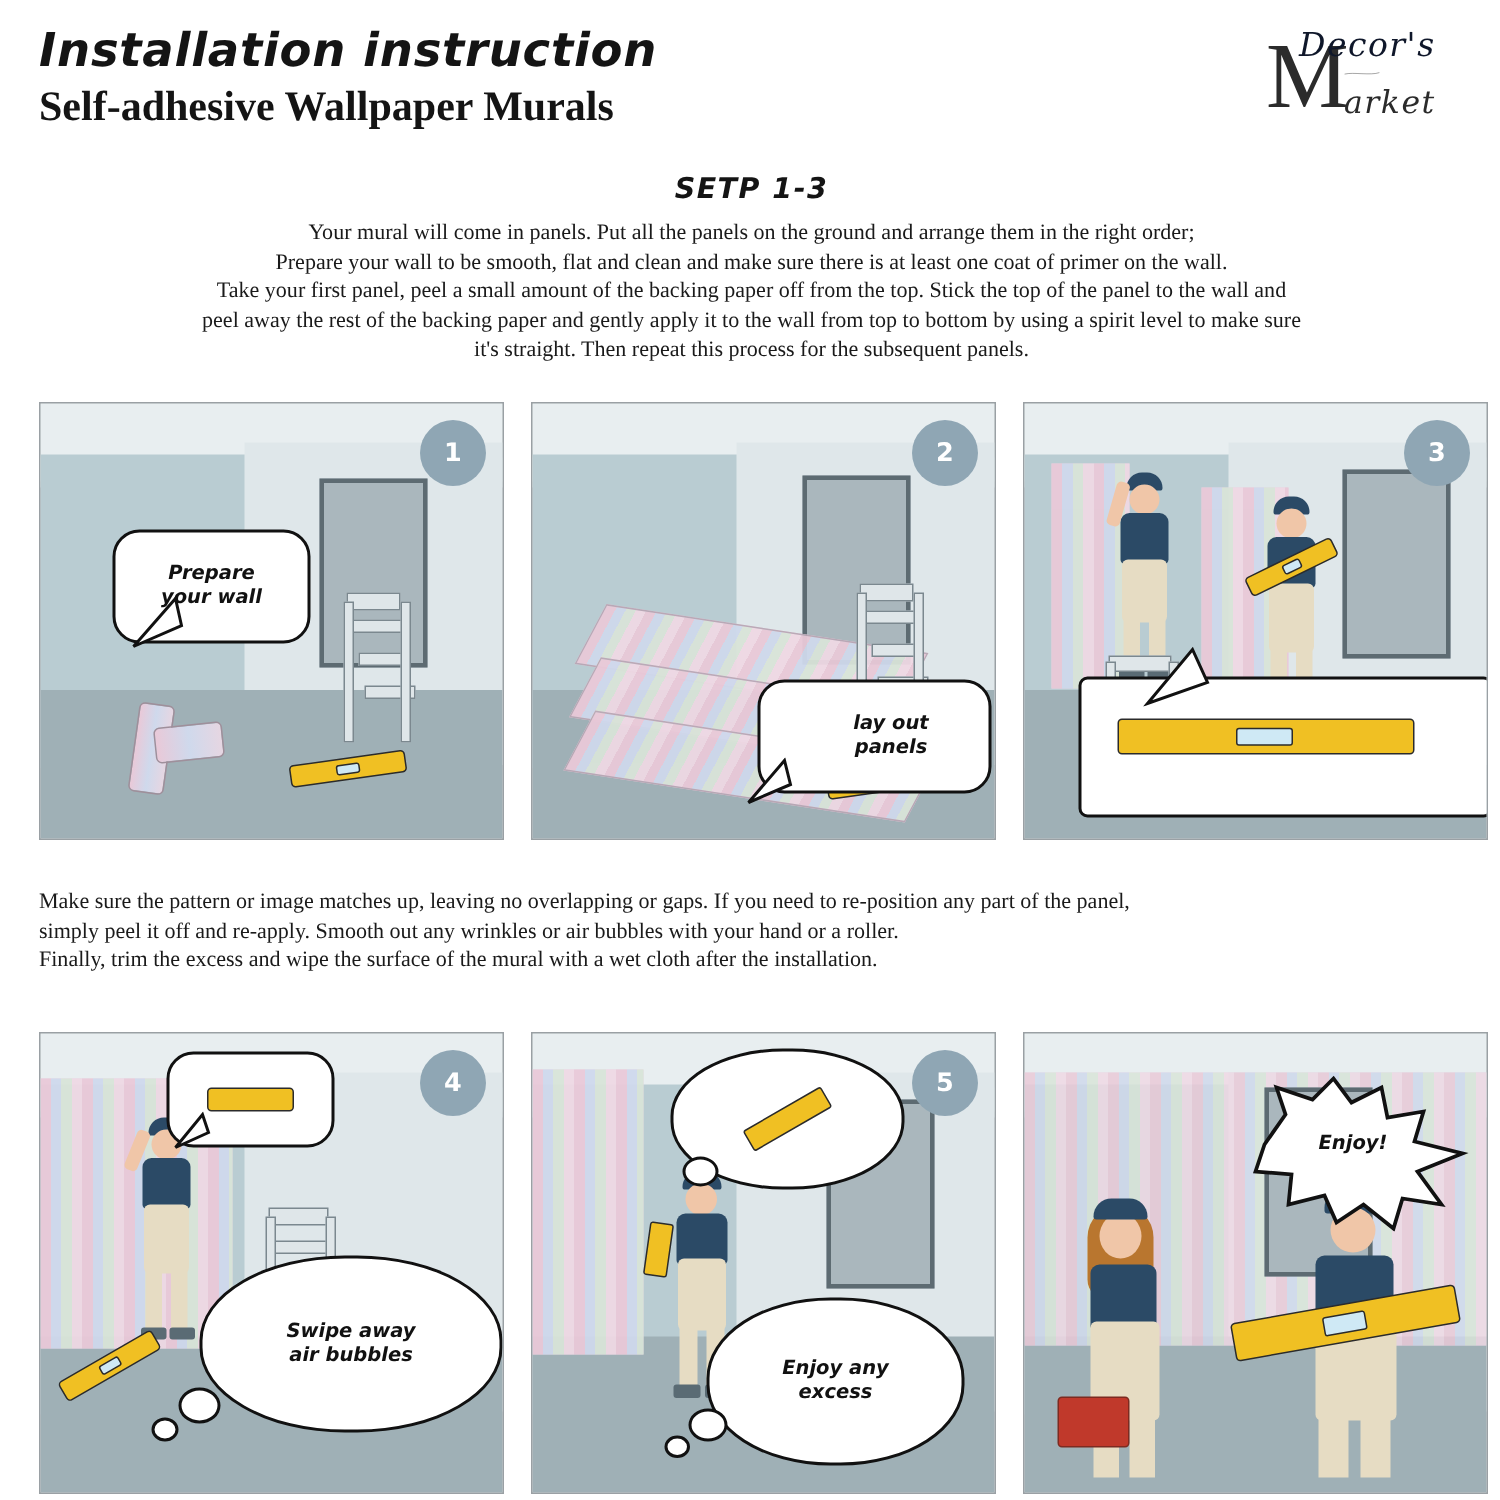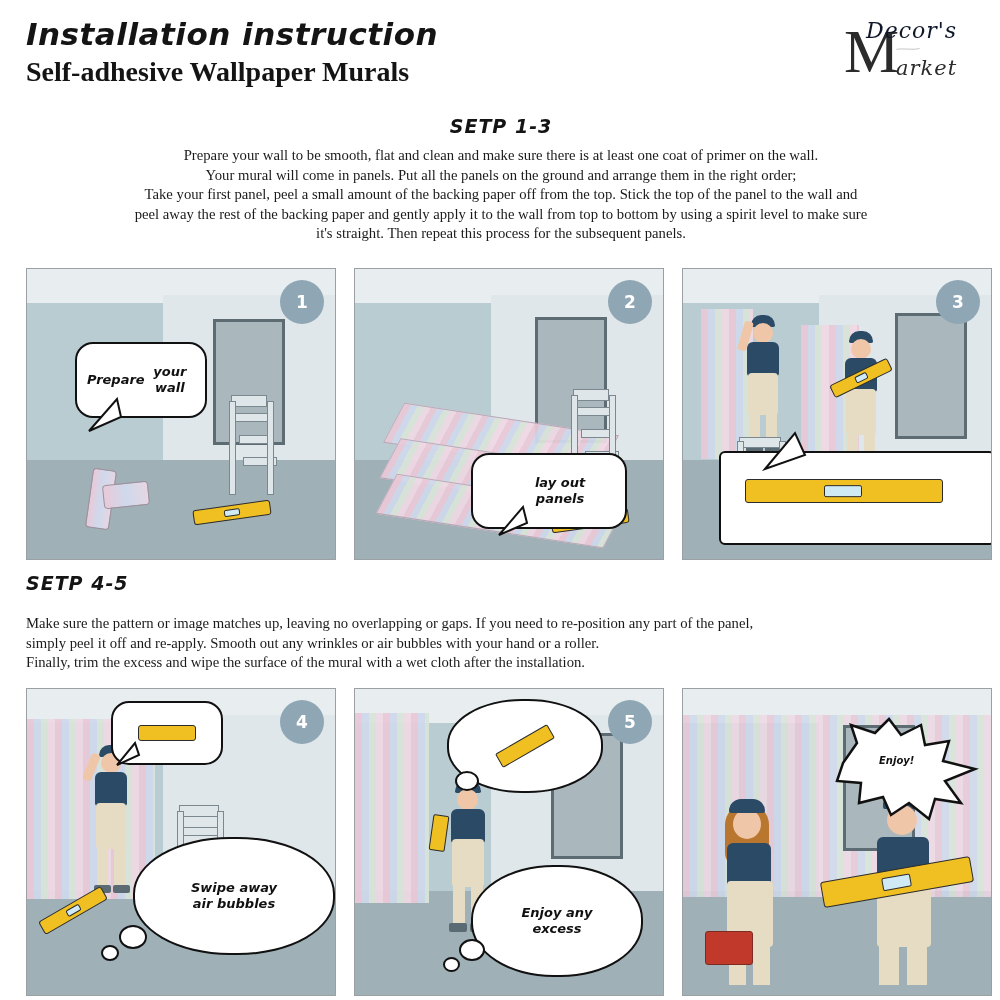--- a/index.html
+++ b/index.html
@@ -144,21 +144,21 @@
   .level i{position:absolute;top:50%;transform:translateY(-50%);width:18%;height:44%;background:#cfe9f5;border:1px solid #2b2b2b;border-radius:2px;left:40%;}
   .ladder{position:absolute;}
   .ladder b{position:absolute;background:#dfe6e9;border:1px solid #7b888f;display:block;}
   .roll{position:absolute;border-radius:4px;background:linear-gradient(90deg,#e9c9d8,#cfd9ec,#e6d6e2);border:1px solid #9f8f9b;}
   .toolbox{position:absolute;background:#c0392b;border:1.5px solid #7d2a20;border-radius:3px;}
   .knife{position:absolute;background:#f0c023;border:1.5px solid #2b2b2b;border-radius:2px;}
 
   .enjoy{
     position:absolute;
     font-family:"DejaVu Sans", sans-serif;
-    font-style:italic;font-weight:bold;font-size:10px;color:#111;
+    font-style:italic;font-weight:bold;font-size:13px;color:#111;
   }
 </style>
 </head>
 <body>
 
 <div class="page">
 
   <div class="header">
     <div class="title-main">Installation instruction</div>
     <div class="title-sub">Self-adhesive  Wallpaper Murals</div>
@@ -169,41 +169,41 @@
     <div class="decors">Decor's</div>
     <div class="arket">arket</div>
     <svg class="swash" viewBox="0 0 120 10">
       <path d="M2 7 C30 0, 90 12, 118 2" stroke="#2b2b2b" stroke-width="1.4" fill="none"></path>
     </svg>
   </div>
 
   <div style="position:absolute;left:26px;top:115px;width:950px;text-align:center;">
     <div class="step-head">SETP 1-3</div>
     <div class="body-text" style="margin-top:9px;">
+      <div>Your mural will come in panels. Put all the panels on the ground and arrange them in the right order;</div>
       <div>Prepare your wall to be smooth, flat and clean and make sure there is at least one coat of primer on the wall.</div>
-      <div>Your mural will come in panels. Put all the panels on the ground and arrange them in the right order;</div>
       <div>Take your first panel, peel a small amount of the backing paper off from the top. Stick the top of the panel to the wall and</div>
       <div>peel away the rest of the backing paper and gently apply it to the wall from top to bottom by using a spirit level to make sure</div>
       <div>it's straight. Then repeat this process for the subsequent panels.</div>
     </div>
   </div>
 
   <div class="row" style="left:26px;top:268px;">
 
     <div class="panel">
       <div class="ceiling"></div>
       <div class="ceil-band"></div>
       <div class="wall-left"></div>
       <div class="wall-right"></div>
       <div class="floor"></div>
       <div class="door" style="left:186px;top:50px;"></div>
 
       <div class="badge">1</div>
 
-      <div class="bubble round" style="left:48px;top:73px;width:108px;height:56px;flex-direction:row;">
+      <div class="bubble round" style="left:48px;top:84px;width:108px;height:56px;flex-direction:column;">
         <div>Prepare</div>
         <div>your wall</div>
       </div>
       <svg style="position:absolute;left:60px;top:128px;width:40px;height:36px;z-index:8;" viewBox="0 0 40 36">
         <path d="M2 34 L30 2 L34 20 Z" fill="#fff" stroke="#111" stroke-width="2"></path>
       </svg>
 
       <div class="ladder" style="left:200px;top:126px;width:58px;height:98px;">
         <b style="left:4px;top:0;width:34px;height:10px;"></b>
         <b style="left:8px;top:18px;width:32px;height:7px;"></b>
@@ -237,21 +237,21 @@
 
       <div class="ladder" style="left:214px;top:120px;width:58px;height:98px;">
         <b style="left:4px;top:0;width:34px;height:10px;"></b>
         <b style="left:8px;top:18px;width:32px;height:7px;"></b>
         <b style="left:12px;top:40px;width:32px;height:7px;"></b>
         <b style="left:16px;top:62px;width:32px;height:7px;"></b>
         <b style="left:2px;top:6px;width:5px;height:92px;"></b>
         <b style="left:40px;top:6px;width:5px;height:92px;"></b>
       </div>
 
-      <div class="bubble round" style="left:116px;top:184px;width:110px;height:56px;flex-direction:column;padding-left:32px;">
+      <div class="bubble round" style="left:150px;top:184px;width:110px;height:56px;flex-direction:column;padding-left:32px;">
         <div>lay out</div>
         <div>panels</div>
       </div>
       <svg style="position:absolute;left:142px;top:236px;width:36px;height:32px;z-index:8;" viewBox="0 0 36 32">
         <path d="M2 30 L26 2 L30 18 Z" fill="#fff" stroke="#111" stroke-width="2"></path>
       </svg>
 
       <div class="level" style="left:196px;top:244px;width:76px;height:13px;transform:rotate(-8deg);">
           <i></i>
         </div>
@@ -308,21 +308,20 @@
             <i></i>
           </div>
       </div>
       <svg style="position:absolute;left:78px;top:162px;width:52px;height:40px;z-index:8;" viewBox="0 0 52 40">
         <path d="M4 38 L34 2 L44 24 Z" fill="#fff" stroke="#111" stroke-width="2"></path>
       </svg>
     </div>
   </div>
 
   <div style="position:absolute;left:26px;top:572px;width:950px;">
-    <div class="step-head">SETP 4-5</div>
     <div class="body-text" style="margin-top:20px;">
       <div> Make sure the pattern or image matches up, leaving no overlapping or gaps. If you need to re-position any part of the panel,</div>
       <div>simply peel it off and re-apply. Smooth out any wrinkles or air bubbles with your hand or a roller.</div>
       <div> Finally, trim the excess and wipe the surface of the mural with a wet cloth after the installation.</div>
     </div>
   </div>
 
   <div class="row" style="left:26px;top:688px;">
 
     <div class="panel tall">

